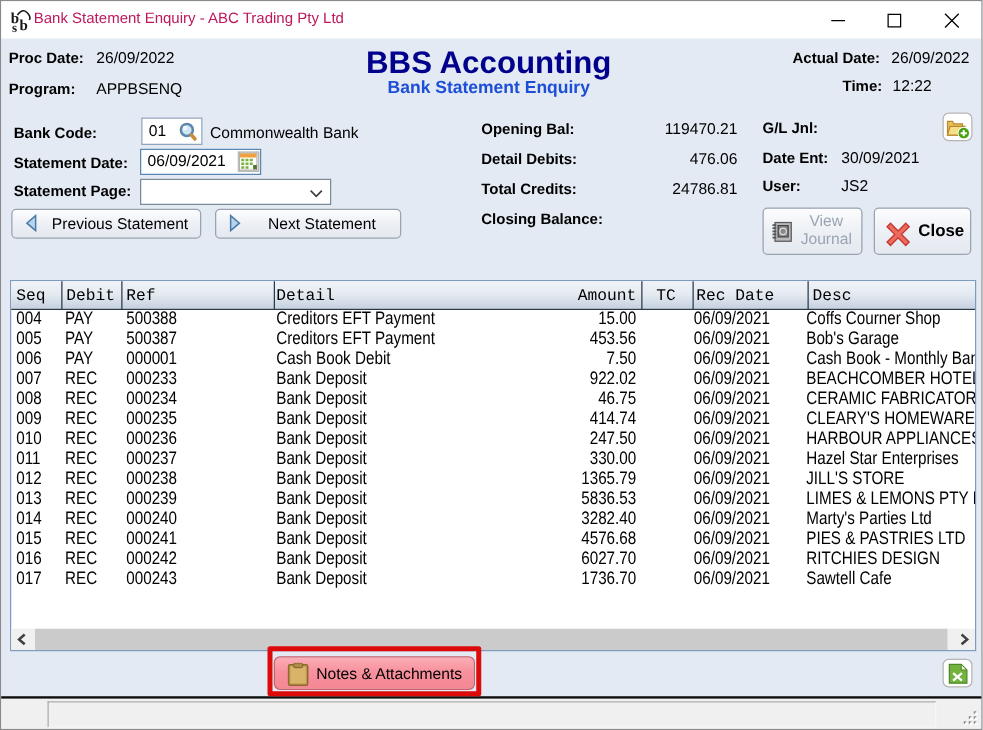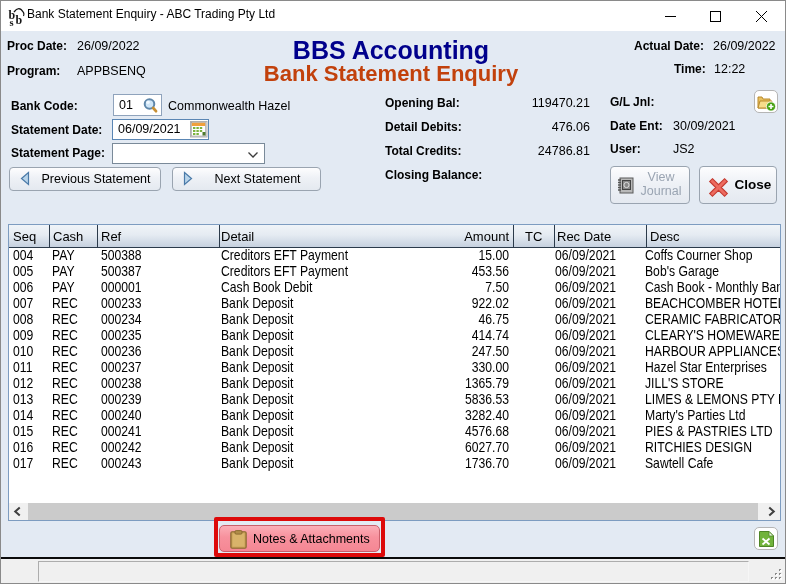--- a/index.html
+++ b/index.html
@@ -1,31 +1,31 @@
 <!DOCTYPE html>
 <html><head>
 <meta charset="utf-8">
 <style>
 *{margin:0;padding:0;box-sizing:border-box;}
 html,body{width:786px;height:584px;overflow:hidden;}
 body{font-family:"Liberation Sans",sans-serif;}
 #win{position:absolute;left:0;top:0;width:786px;height:584px;background:#E3EAF3;border:1px solid #8a8a8a;}
 .abs{position:absolute;}
 #titlebar{position:absolute;left:0;top:0;width:784px;height:30px;background:#fff;}
-#title{position:absolute;left:26px;top:6px;font-size:12px;color:#000000;}
+#title{position:absolute;left:26px;top:6px;font-size:12px;color:#be185d;}
 .cap{position:absolute;top:0;width:45px;height:30px;}
 #bg{position:absolute;left:0;top:30px;width:784px;height:526px;background:#E3EAF3;}
 .lbl{font-weight:bold;font-size:12px;color:#000;white-space:nowrap;}
 .val{font-size:12.5px;color:#000;white-space:nowrap;}
 .inp{position:absolute;background:#fff;border:1px solid #8fa3bc;}
 .btn{position:absolute;background:linear-gradient(#fdfdfe,#eef1f6 45%,#e4e9f0);border:1px solid #9aa4b0;border-radius:4px;font-size:12.5px;color:#000;text-align:center;}
 .btxt{position:absolute;width:100%;text-align:center;white-space:nowrap;}
 
 #grid{position:absolute;left:7px;top:223px;width:773px;height:297px;border:1px solid #7d9cc0;background:#fff;}
-#ghead{position:absolute;left:0;top:0;width:771px;height:23px;background:linear-gradient(#f0f4f8,#e5ebf2 45%,#c6d1df);border-bottom:1px solid #2b3a4a;}
+#ghead{position:absolute;left:0;top:0;width:771px;height:23px;background:linear-gradient(#f0f4f8,#e5ebf2 45%,#c6d1df);border-bottom:1px solid #2b3a4a;font-family:Liberation Mono, monospace;}
 .hc{position:absolute;top:0;height:23px;font-size:13px;color:#000;line-height:23px;white-space:nowrap;}
 .hd{position:absolute;top:0;width:1px;height:23px;background:#2b3a4a;}
 .row{position:absolute;left:0;height:16px;width:771px;font-size:14.5px;line-height:16px;white-space:nowrap;overflow:hidden;}
 .c{position:absolute;top:0;transform:scaleX(0.84);transform-origin:0 50%;}.camt{transform-origin:100% 50%;}
 
 #hsb{position:absolute;left:0px;top:278px;width:771px;height:17px;background:#f0f0f0;}
 #hthumb{position:absolute;left:19px;top:0;width:730px;height:17px;background:#cbcbcb;}
 .sbarrow{position:absolute;top:0;width:17px;height:17px;color:#505050;font-size:11px;line-height:17px;text-align:center;font-weight:bold;}
 
 #blackline{position:absolute;left:0;top:556px;width:784px;height:2px;background:#0a0a0a;}
@@ -56,36 +56,36 @@
         <path d="M17 10 L28 21 M28 10 L17 21" stroke="#000" stroke-width="1"></path>
       </svg>
  </div>
  <div id="bg">
 
   <div class="lbl abs" style="left:6px;top:8px">Proc Date:</div>
   <div class="val abs" style="left:76px;top:8px">26/09/2022</div>
   <div class="lbl abs" style="left:6px;top:33px">Program:</div>
   <div class="val abs" style="left:76px;top:33px">APPBSENQ</div>
   <div class="abs" style="left:0;top:5px;width:780px;text-align:center;font-weight:bold;font-size:25px;color:#00008c">BBS Accounting</div>
-  <div class="abs" style="left:0;top:30px;width:780px;text-align:center;font-weight:bold;font-size:22px;color:#c2410c">Bank Statement Enquiry</div>
+  <div class="abs" style="left:0;top:30px;width:780px;text-align:center;font-weight:bold;font-size:14px;color:#1d4ed8">Bank Statement Enquiry</div>
   <div class="lbl abs" style="left:633px;top:8px">Actual Date:</div>
   <div class="val abs" style="left:712px;top:8px">26/09/2022</div>
   <div class="lbl abs" style="left:673px;top:31px">Time:</div>
   <div class="val abs" style="left:713px;top:31px">12:22</div>
 
   <div class="lbl abs" style="left:10px;top:68px">Bank Code:</div>
   <div class="inp abs" style="left:112px;top:63px;width:49px;height:22px;">
     <div class="val abs" style="left:5px;top:3px">01</div>
     <svg class="abs" style="left:28px;top:2px" width="17" height="17" viewBox="0 0 17 17">
       <circle cx="7.5" cy="7" r="4.8" fill="#cfe6f8" stroke="#5f87aa" stroke-width="2"></circle>
       <circle cx="6" cy="5.3" r="1.8" fill="#f2faff" opacity="0.95"></circle>
       <path d="M11.2 11 L14 14.2" stroke="#c79035" stroke-width="2.8" stroke-linecap="round"></path>
     </svg>
   </div>
-  <div class="val abs" style="left:167px;top:68px">Commonwealth Hazel</div>
+  <div class="val abs" style="left:167px;top:68px">Commonwealth Bank</div>
   <div class="lbl abs" style="left:10px;top:92px">Statement Date:</div>
   <div class="inp abs" style="left:111px;top:88px;width:97px;height:21px;border:1px solid #5a86b4;">
     <div class="val abs" style="left:5px;top:2px">06/09/2021</div>
     <svg class="abs" style="left:77px;top:1px" width="18" height="17" viewBox="0 0 18 17">
       <rect x="0.5" y="0.5" width="16.5" height="15.5" fill="#e8e8e8" stroke="#b0b0b0"></rect>
       <rect x="1.5" y="1.5" width="14" height="13.5" fill="#fff" stroke="#9a9a9a" stroke-width="0.6"></rect>
       <rect x="1.8" y="1.8" width="13.4" height="3.2" fill="#f0a03c"></rect>
       <g fill="#7ab33e">
         <rect x="3" y="6" width="2.4" height="2"></rect>
             <rect x="6.4" y="6" width="2.4" height="2"></rect>
@@ -156,21 +156,21 @@
           </g>
       <circle cx="9.5" cy="8" r="2.6" fill="none" stroke="#ddd" stroke-width="1"></circle>
     </svg>
     <div class="btxt" style="top:3px;left:22px;width:calc(100% - 22px);color:#9aa4b2;">View<br>Journal</div>
   </div>
  </div>
 
  <div id="grid">
   <div id="ghead">
     <div class="hc" style="left:4px">Seq</div>
-    <div class="hc" style="left:44px">Cash</div>
+    <div class="hc" style="left:44px">Debit</div>
     <div class="hc" style="left:92px">Ref</div>
     <div class="hc" style="left:212px">Detail</div>
     <div class="hc" style="left:412px;width:88px;text-align:right">Amount</div>
     <div class="hc" style="left:516px">TC</div>
     <div class="hc" style="left:548px">Rec Date</div>
     <div class="hc" style="left:641px">Desc</div>
     <div class="hd" style="left:40px"></div>
     <div class="hd" style="left:88px"></div>
     <div class="hd" style="left:210px"></div>
     <div class="hd" style="left:504px"></div>

